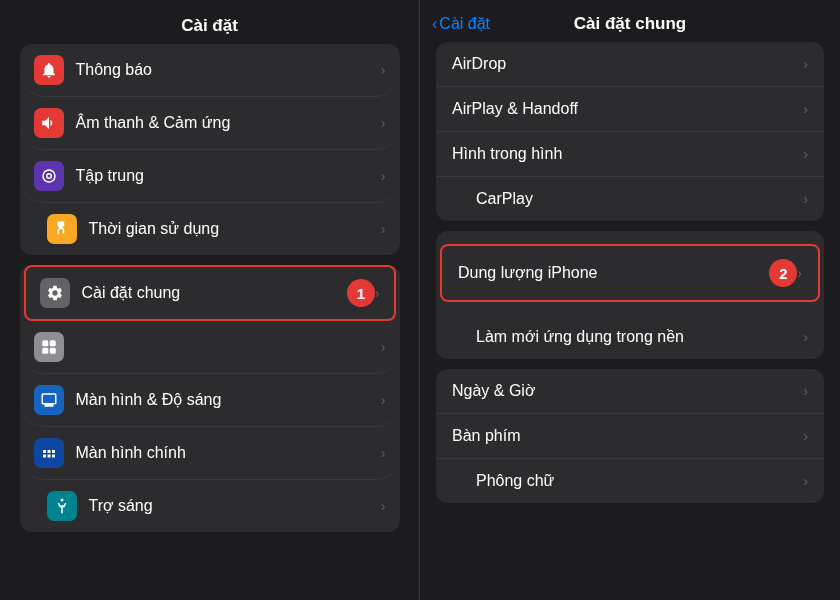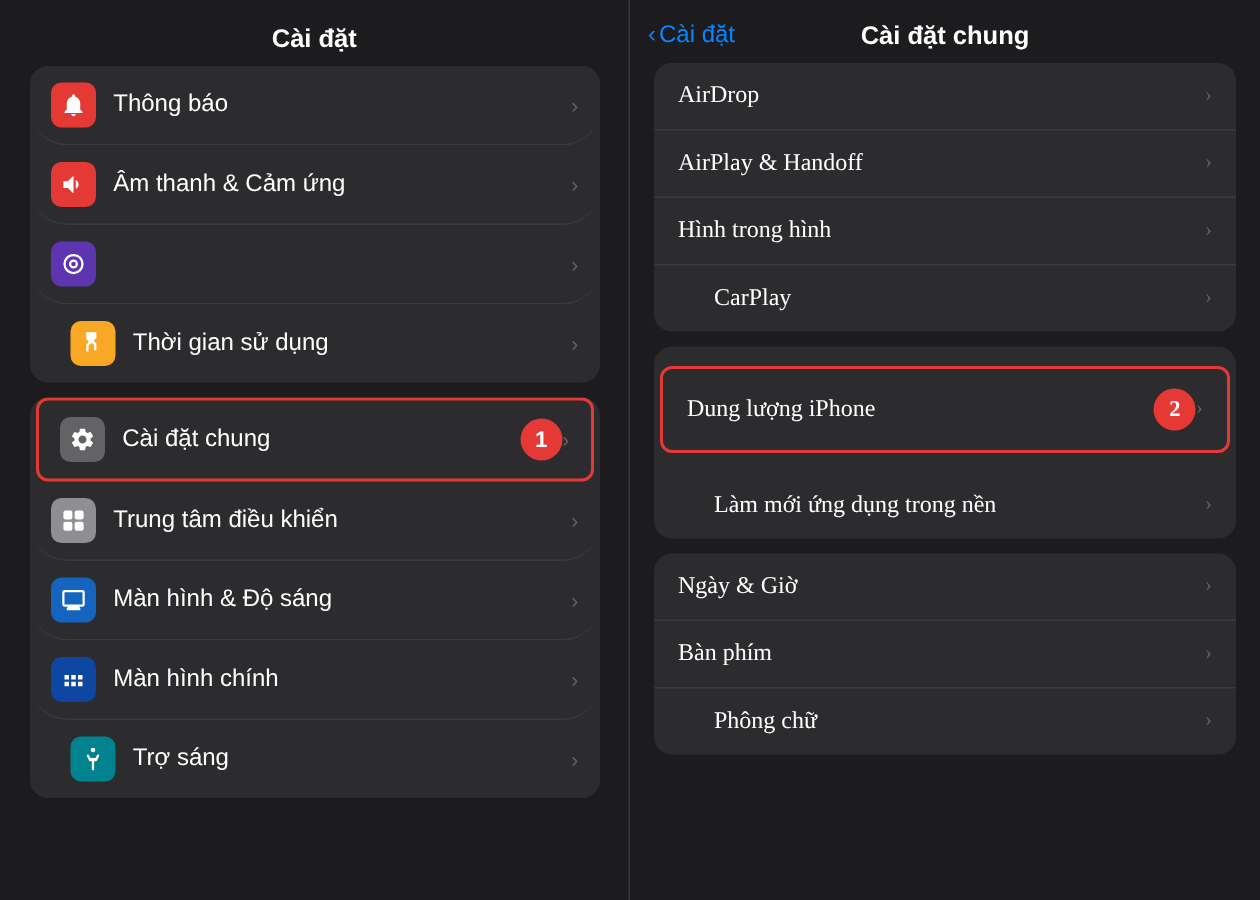--- a/index.html
+++ b/index.html
@@ -154,21 +154,20 @@
       margin-bottom: 10px;
       overflow: hidden;
     }
 
     .right-item {
       display: flex;
       align-items: center;
       padding: 13px 16px;
       border-bottom: 0.5px solid #3a3a3c;
       cursor: pointer;
-      font-family: Liberation Serif, serif;
     }
 
     .right-item:last-child {
       border-bottom: none;
       padding-left: 40px;
     }
 
     .right-item-label {
       color: #fff;
       font-size: 16px;
@@ -230,20 +229,21 @@
       <span class="settings-item-label">Âm thanh &amp; Cảm ứng</span>
       <span class="chevron">›</span>
     </div>
 
     <div class="settings-item">
       <div class="settings-item-icon icon-purple">
         <svg width="18" height="18" viewBox="0 0 24 24" fill="white">
           <path d="M12 3a9 9 0 100 18A9 9 0 0012 3zm0 2a7 7 0 110 14A7 7 0 0112 5zm0 3a4 4 0 100 8 4 4 0 000-8zm0 2a2 2 0 110 4 2 2 0 010-4z"></path>
         </svg>
       </div>
+      <span class="settings-item-label">Tập trung</span>
       <span class="chevron">›</span>
     </div>
 
     <div class="settings-item">
       <div class="settings-item-icon icon-yellow">
         <svg width="18" height="18" viewBox="0 0 24 24" fill="white">
           <path d="M6 2v6l2.5 2.5L6 13v6h2v-5l2.5-2.5L13 13v5h2v-6l-2.5-2.5L15 7V2H6z"></path>
         </svg>
       </div>
       <span class="settings-item-label">Thời gian sử dụng</span>
@@ -266,21 +266,20 @@
 
     <div class="settings-item">
       <div class="settings-item-icon icon-gray2">
         <svg width="18" height="18" viewBox="0 0 24 24" fill="white">
           <rect x="3" y="3" width="8" height="8" rx="2"></rect>
           <rect x="13" y="3" width="8" height="8" rx="2"></rect>
           <rect x="3" y="13" width="8" height="8" rx="2"></rect>
           <rect x="13" y="13" width="8" height="8" rx="2"></rect>
         </svg>
       </div>
-      <span class="settings-item-label">Trung tâm điều khiển</span>
       <span class="chevron">›</span>
     </div>
 
     <div class="settings-item">
       <div class="settings-item-icon icon-blue">
         <svg width="18" height="18" viewBox="0 0 24 24" fill="white">
           <path d="M20 3H4c-1.1 0-2 .9-2 2v11c0 1.1.9 2 2 2h3l-1 1v2h12v-2l-1-1h3c1.1 0 2-.9 2-2V5c0-1.1-.9-2-2-2zm0 13H4V5h16v11z"></path>
         </svg>
       </div>
       <span class="settings-item-label">Màn hình &amp; Độ sáng</span>

